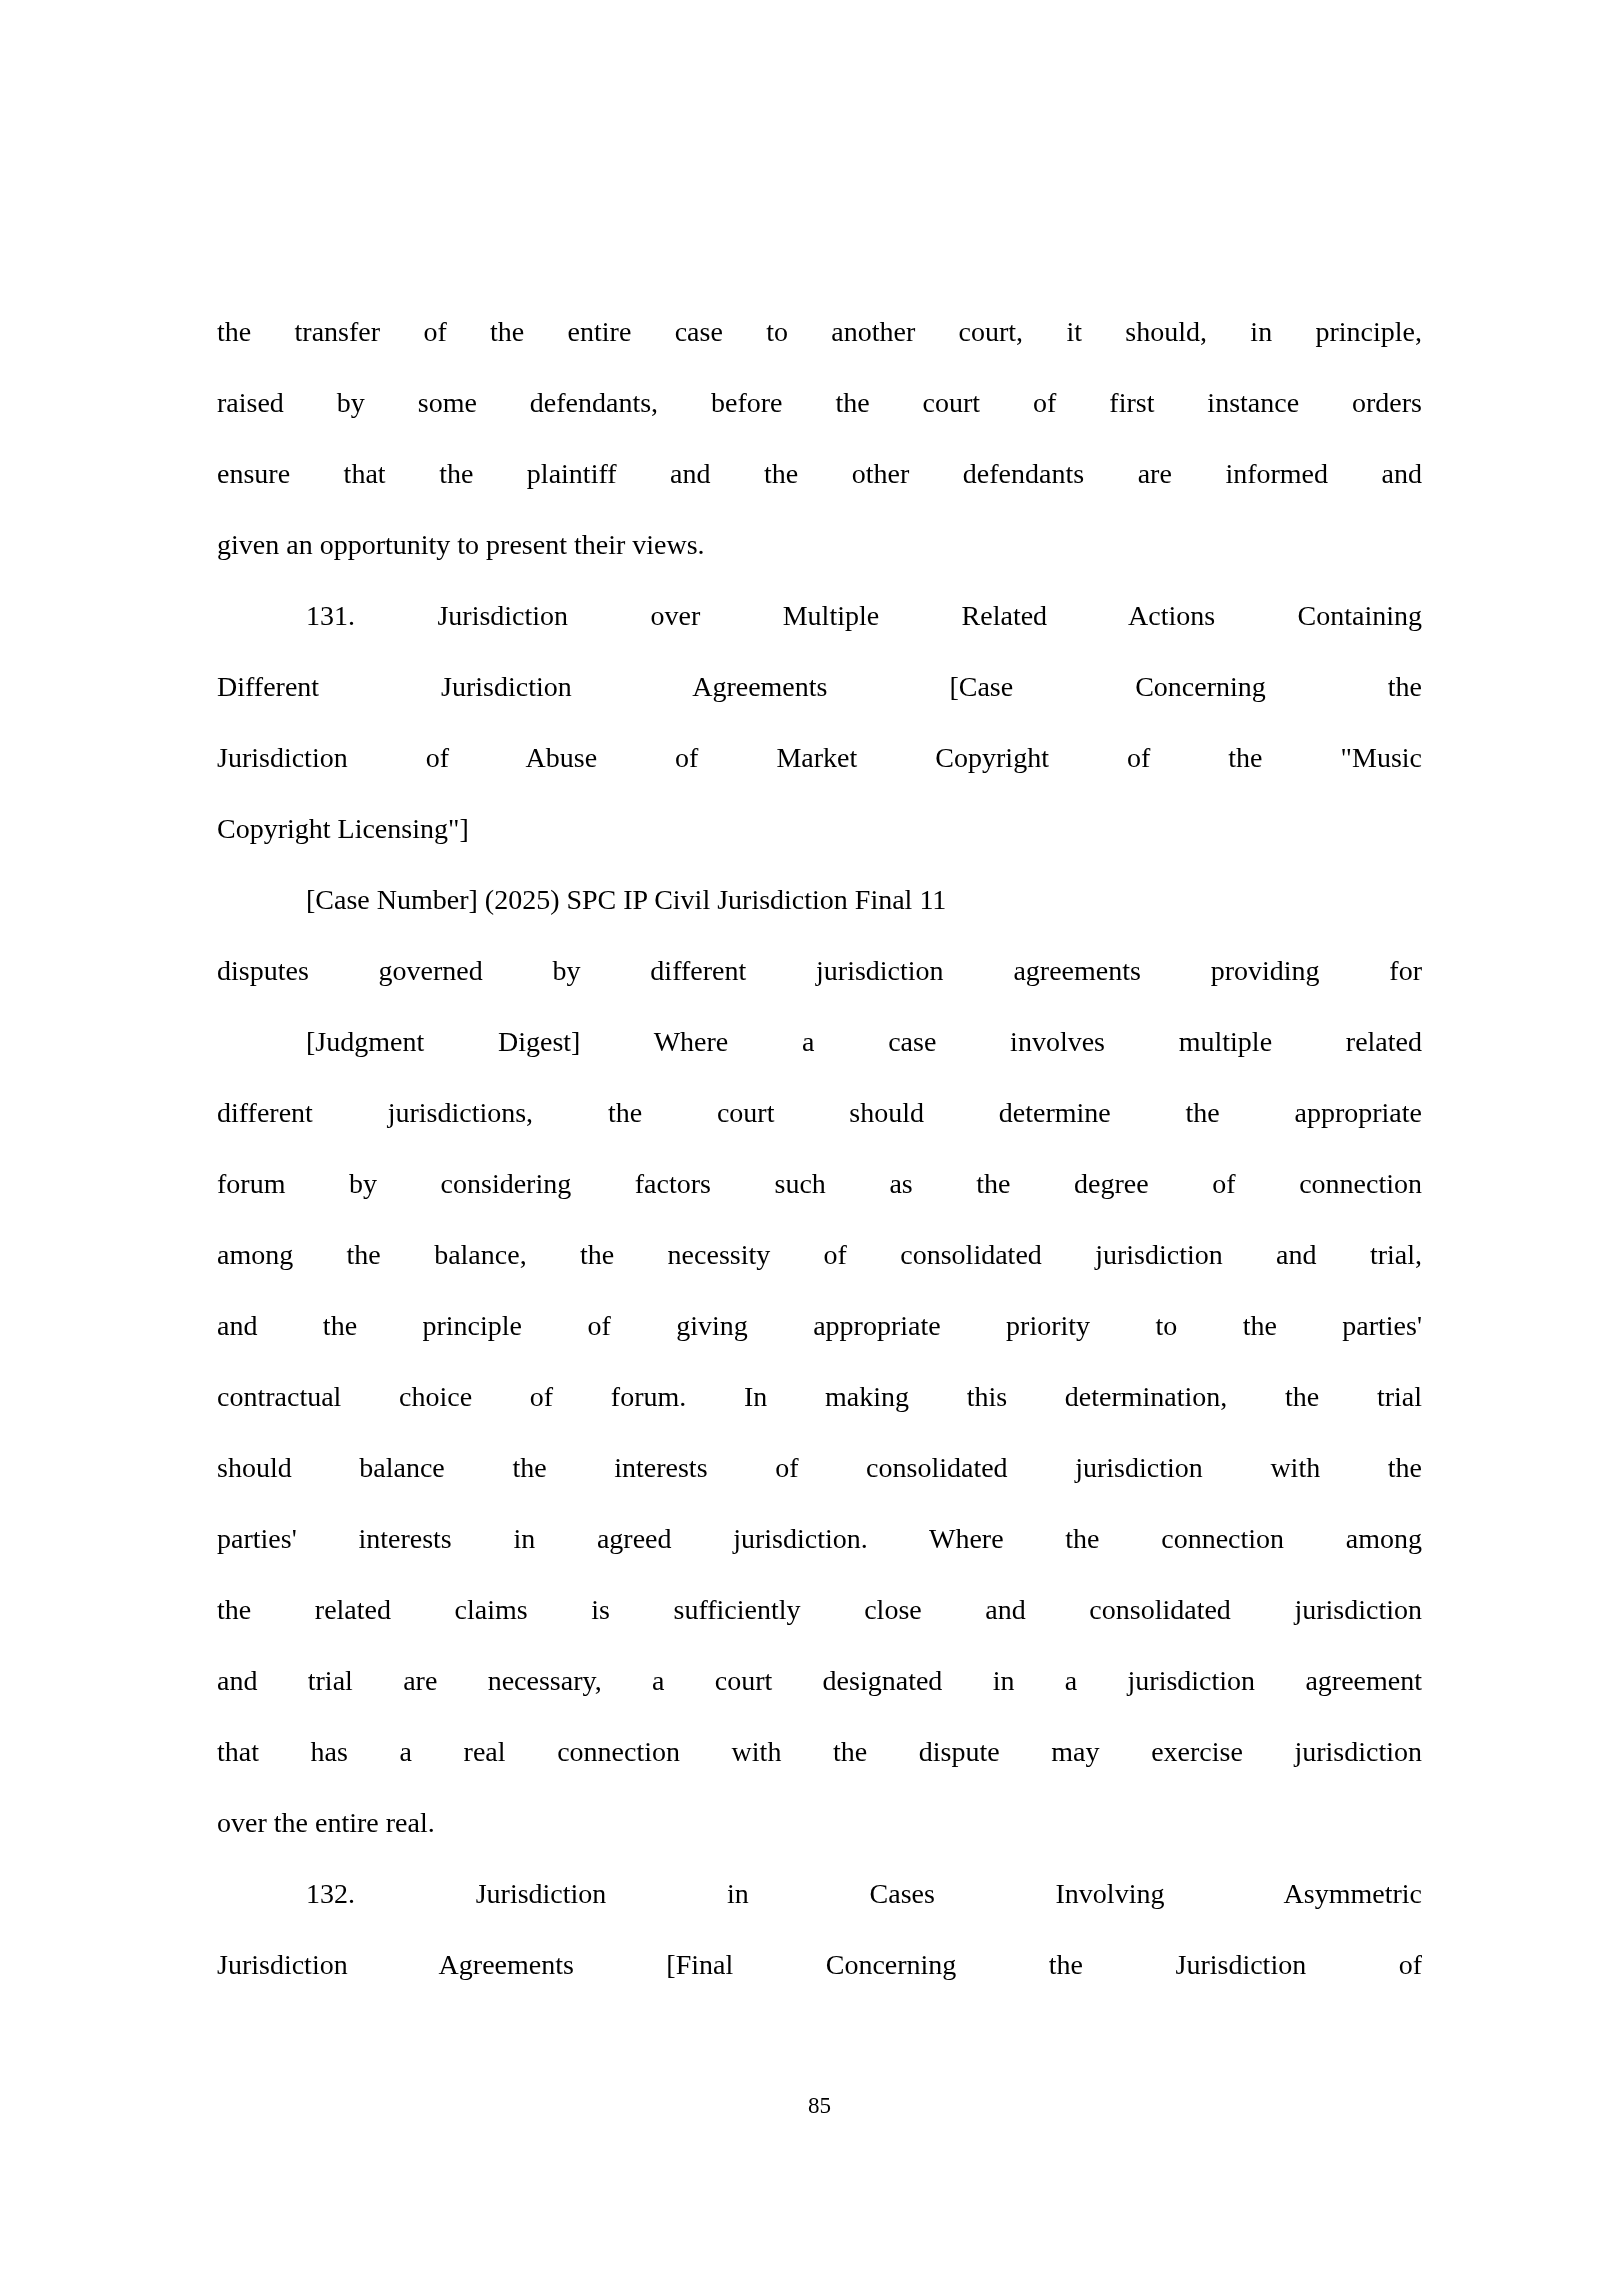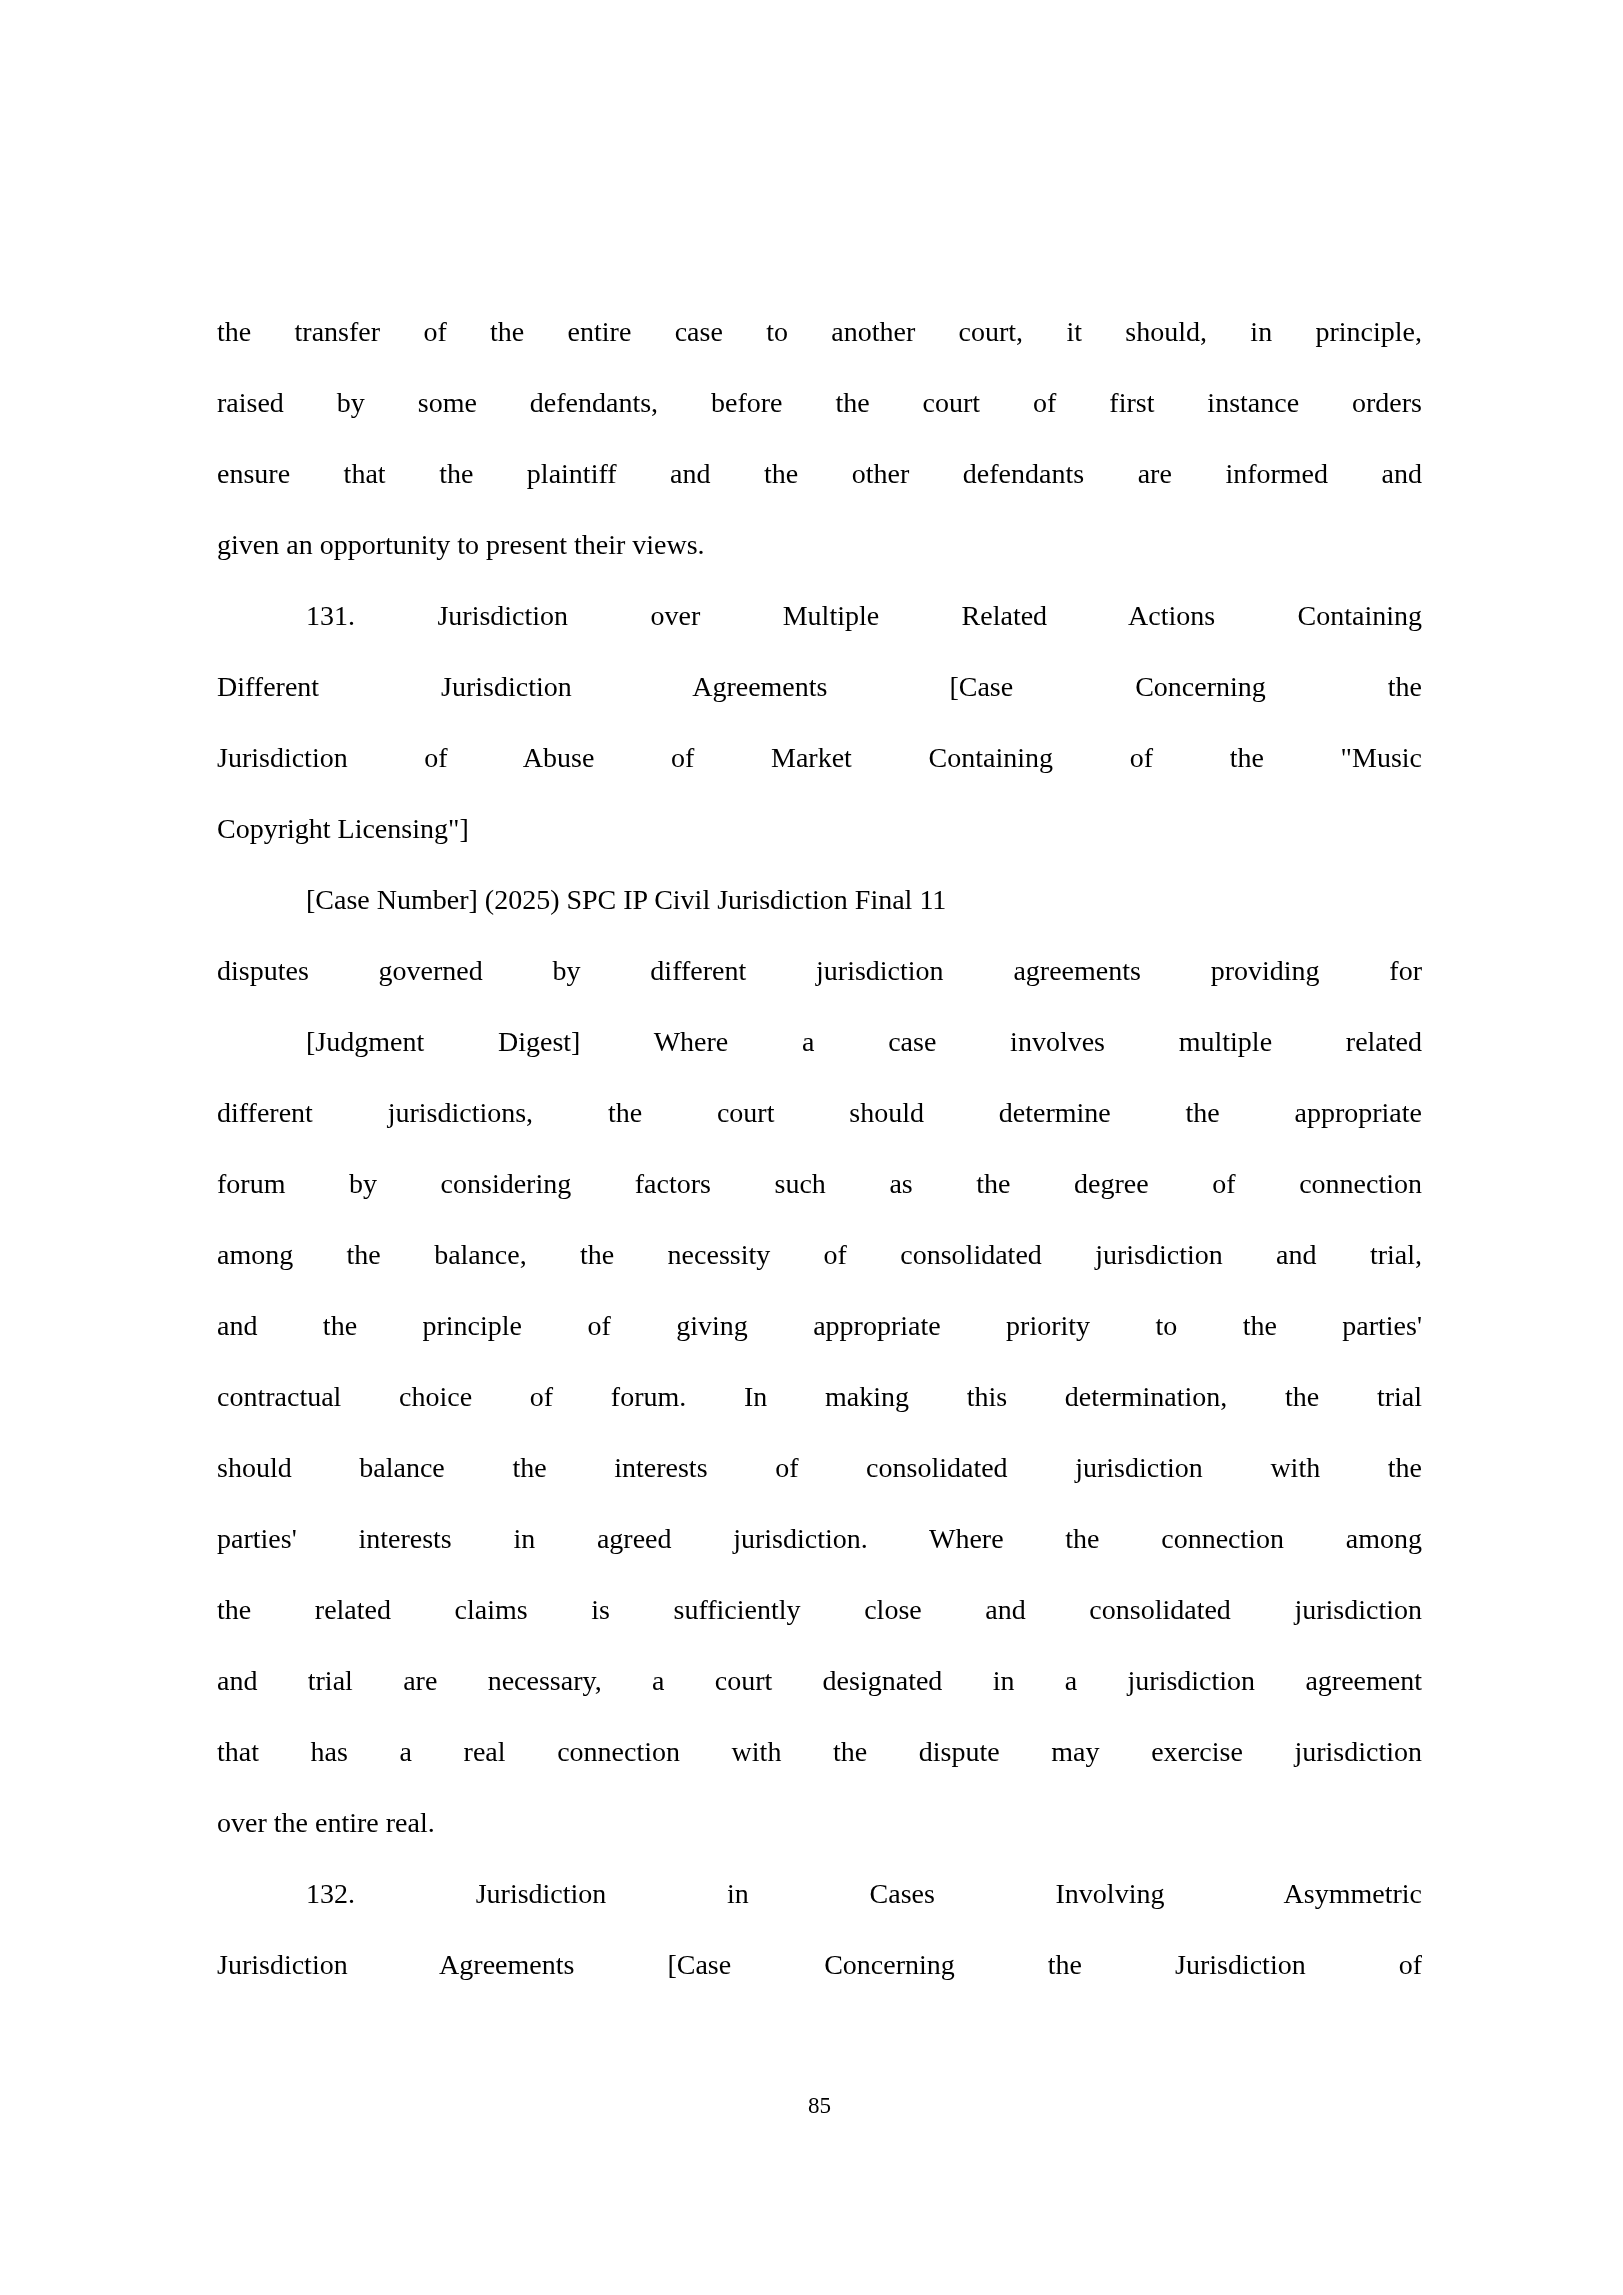--- a/index.html
+++ b/index.html
@@ -63,21 +63,21 @@
   <div class="text-block">
       <div class="para body">
         <div class="line">the transfer of the entire case to another court, it should, in principle,</div>
         <div class="line">raised by some defendants, before the court of first instance orders</div>
         <div class="line">ensure that the plaintiff and the other defendants are informed and</div>
         <div class="line last">given an opportunity to present their views.</div>
       </div>
       <div class="para heading">
         <div class="line indent">131. Jurisdiction over Multiple Related Actions Containing</div>
         <div class="line">Different Jurisdiction Agreements [Case Concerning the</div>
-        <div class="line">Jurisdiction of Abuse of Market Containing of the "Music</div>
+        <div class="line">Jurisdiction of Abuse of Market Copyright of the "Music</div>
         <div class="line last">Copyright Licensing"]</div>
       </div>
       <div class="para body">
         <div class="line indent last">[Case Number] (2025) SPC IP Civil Jurisdiction Final 11</div>
       </div>
       <div class="para body">
         <div class="line">disputes governed by different jurisdiction agreements providing for</div>
         <div class="line indent">[Judgment Digest] Where a case involves multiple related</div>
         <div class="line">different jurisdictions, the court should determine the appropriate</div>
         <div class="line">forum by considering factors such as the degree of connection</div>
@@ -86,18 +86,18 @@
         <div class="line">contractual choice of forum. In making this determination, the trial</div>
         <div class="line">should balance the interests of consolidated jurisdiction with the</div>
         <div class="line">parties' interests in agreed jurisdiction. Where the connection among</div>
         <div class="line">the related claims is sufficiently close and consolidated jurisdiction</div>
         <div class="line">and trial are necessary, a court designated in a jurisdiction agreement</div>
         <div class="line">that has a real connection with the dispute may exercise jurisdiction</div>
         <div class="line last">over the entire real.</div>
       </div>
       <div class="para heading">
         <div class="line indent">132. Jurisdiction in Cases Involving Asymmetric</div>
-        <div class="line">Jurisdiction Agreements [Case Concerning the Jurisdiction of</div>
+        <div class="line">Jurisdiction Agreements [Final Concerning the Jurisdiction of</div>
       </div>
     </div>
   <div class="page-number">85</div>
 </div>
 
 
 </body></html>

